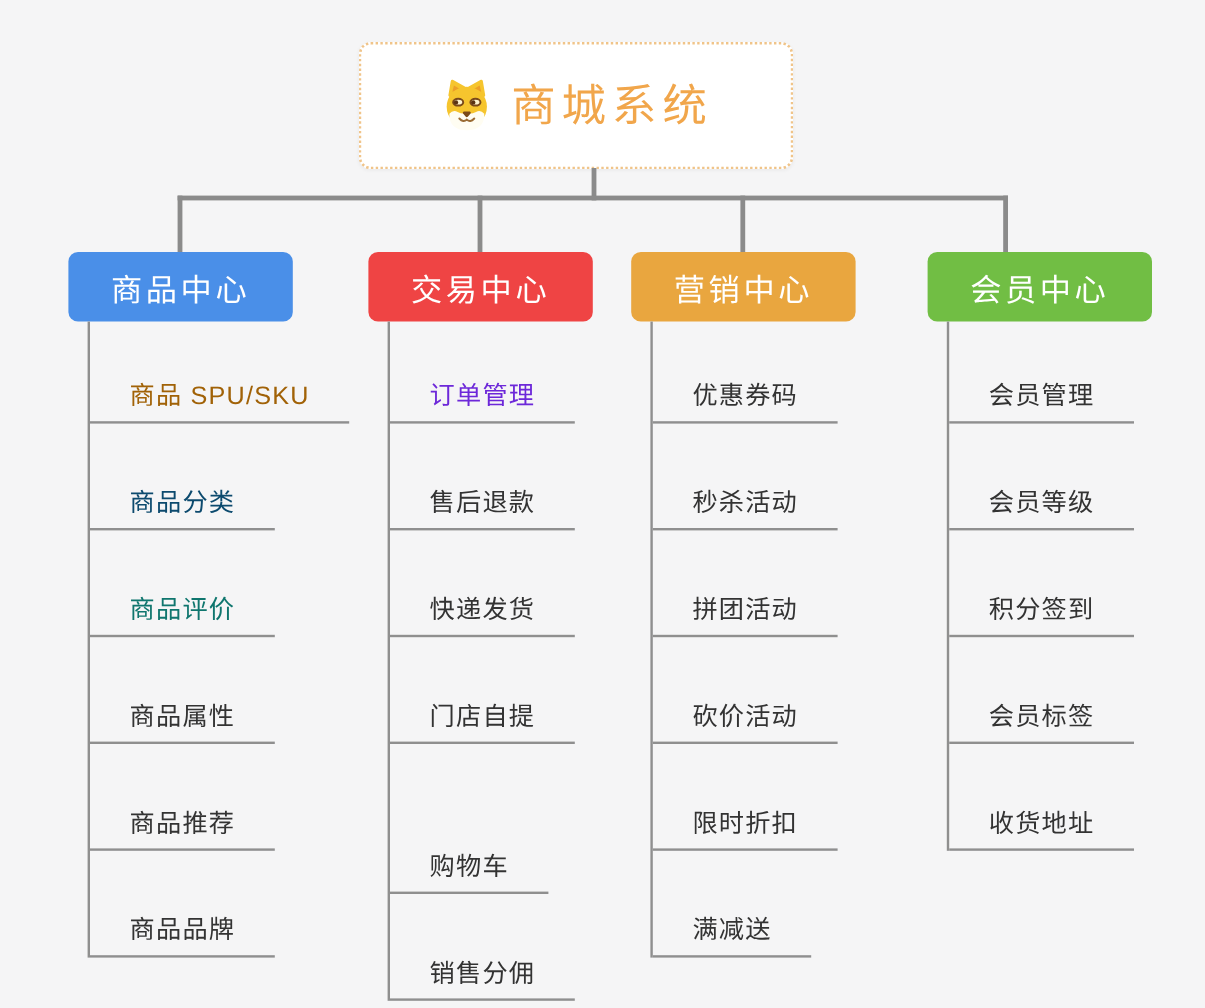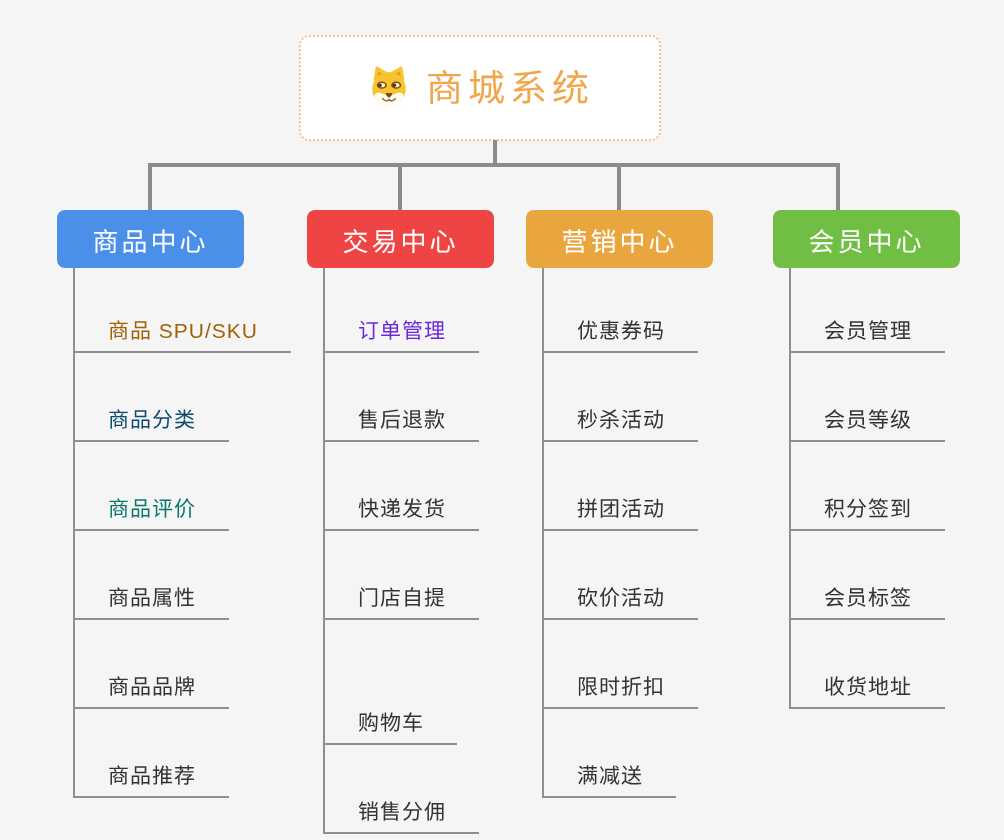--- a/index.html
+++ b/index.html
@@ -105,24 +105,24 @@
           <div class="leaf" style="border-bottom-color: rgb(143, 143, 143);">
             <span class="leaf-text" style="color: #0c4a6e;">商品分类</span>
           </div>
           <div class="leaf" style="border-bottom-color: rgb(143, 143, 143);">
             <span class="leaf-text" style="color: #0f766e;">商品评价</span>
           </div>
           <div class="leaf" style="border-bottom-color: rgb(143, 143, 143);">
             <span class="leaf-text" style="color: rgb(51, 51, 51);">商品属性</span>
           </div>
           <div class="leaf" style="border-bottom-color: rgb(143, 143, 143);">
-            <span class="leaf-text" style="color: rgb(51, 51, 51);">商品品牌</span>
+            <span class="leaf-text" style="color: rgb(51, 51, 51);">商品推荐</span>
           </div>
           <div class="leaf" style="border-bottom-color: rgb(143, 143, 143);">
-            <span class="leaf-text" style="color: rgb(51, 51, 51);">商品推荐</span>
+            <span class="leaf-text" style="color: rgb(51, 51, 51);">商品品牌</span>
           </div>
         </div>
   </div>
 
   <div class="branch-col" style="left: 307px;">
     <div class="branch-box" style="background: #ef4444;">交易中心</div>
     <div class="leaves" style="border-left-color: rgb(143, 143, 143);">
           <div class="leaf" style="border-bottom-color: rgb(143, 143, 143);">
             <span class="leaf-text" style="color: #6d28d9;">订单管理</span>
           </div>

